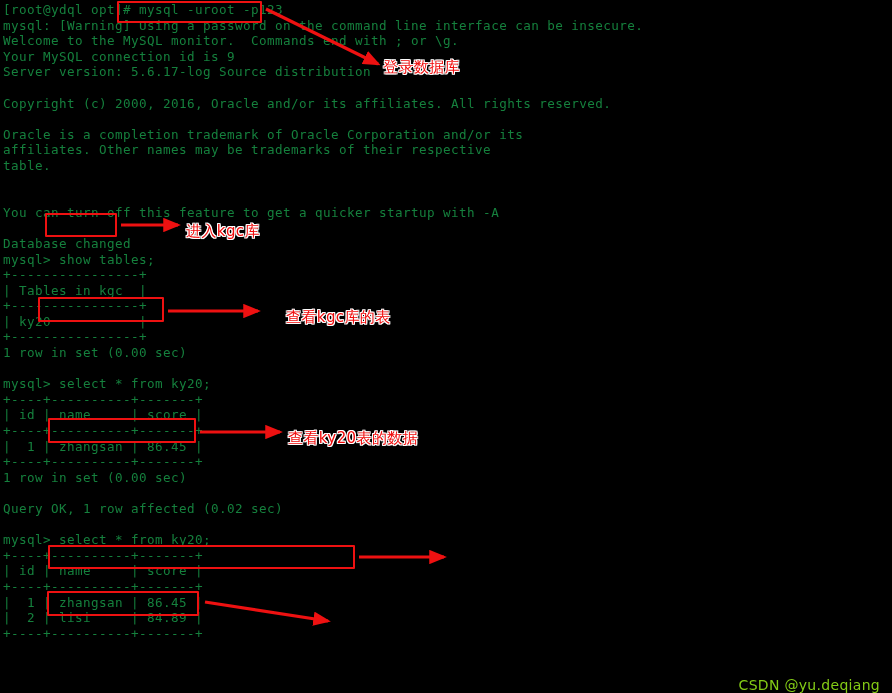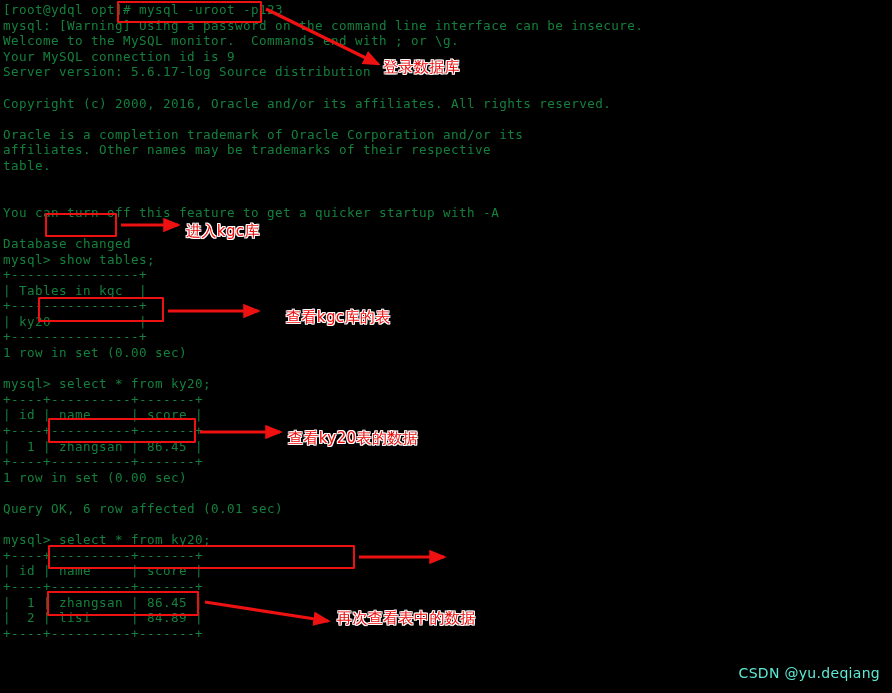--- a/index.html
+++ b/index.html
@@ -84,22 +84,22 @@
     left: 0;
     top: 0;
     width: 892px;
     height: 693px;
     pointer-events: none;
   }
 
   .watermark {
     position: absolute;
     right: 12px;
-    bottom: 12px;
-    color: #5eead4;
+    bottom: 0;
+    color: #84cc16;
     font-family: "DejaVu Sans", "Liberation Sans", sans-serif;
     font-size: 14px;
     letter-spacing: 0.3px;
   }
 </style>
 </head>
 <body>
 
 <div id="terminal">
   <div class="term-lines">
@@ -128,21 +128,21 @@
       <div class="tline">1 row in set (0.00 sec)</div>
       <div class="tline blank"></div>
       <div class="tline">mysql&gt; select * from ky20;</div>
       <div class="tline">+----+----------+-------+</div>
       <div class="tline">| id | name     | score |</div>
       <div class="tline">+----+----------+-------+</div>
       <div class="tline">|  1 | zhangsan | 86.45 |</div>
       <div class="tline">+----+----------+-------+</div>
       <div class="tline">1 row in set (0.00 sec)</div>
       <div class="tline blank"></div>
-      <div class="tline">Query OK, 6 row affected (0.01 sec)</div>
+      <div class="tline">Query OK, 1 row affected (0.02 sec)</div>
       <div class="tline blank"></div>
       <div class="tline">mysql&gt; select * from ky20;</div>
       <div class="tline">+----+----------+-------+</div>
       <div class="tline">| id | name     | score |</div>
       <div class="tline">+----+----------+-------+</div>
       <div class="tline">|  1 | zhangsan | 86.45 |</div>
       <div class="tline">|  2 | lisi     | 84.89 |</div>
       <div class="tline">+----+----------+-------+</div>
     </div>
 </div>
@@ -151,21 +151,20 @@
     <div class="hl-box" style="left: 117px; top: 1px; width: 145px; height: 22px;"></div>
     <div class="anno-label" style="left: 383px; top: 58px;">登录数据库</div>
     <div class="hl-box" style="left: 45px; top: 213px; width: 72px; height: 24px;"></div>
     <div class="anno-label" style="left: 186px; top: 222px;">进入kgc库</div>
     <div class="hl-box" style="left: 38px; top: 297px; width: 126px; height: 25px;"></div>
     <div class="anno-label" style="left: 266px; top: 308px; margin-left: 20px;">查看kgc库的表</div>
     <div class="hl-box" style="left: 48px; top: 418px; width: 148px; height: 25px;"></div>
     <div class="anno-label" style="left: 288px; top: 429px;">查看ky20表的数据</div>
     <div class="hl-box" style="left: 48px; top: 545px; width: 307px; height: 24px;"></div>
     <div class="hl-box" style="left: 47px; top: 591px; width: 152px; height: 25px;"></div>
-    <div class="anno-label" style="left: 337px; top: 609px;">再次查看表中的数据</div>
   </div>
 
 <svg id="arrows" width="892" height="693" viewBox="0 0 892 693" xmlns="http://www.w3.org/2000/svg">
   <defs>
     <marker id="arrowhead" markerWidth="5.5" markerHeight="4.5" refX="4.6" refY="2.25" orient="auto" markerUnits="strokeWidth">
       <polygon points="0 0, 5.5 2.25, 0 4.5" fill="#ee1111"></polygon>
     </marker>
   </defs>
 <line x1="266" y1="9" x2="378" y2="64" stroke="#ee1111" stroke-width="3.2" marker-end="url(#arrowhead)"></line>
     <line x1="121" y1="225" x2="178" y2="225" stroke="#ee1111" stroke-width="3.2" marker-end="url(#arrowhead)"></line>

